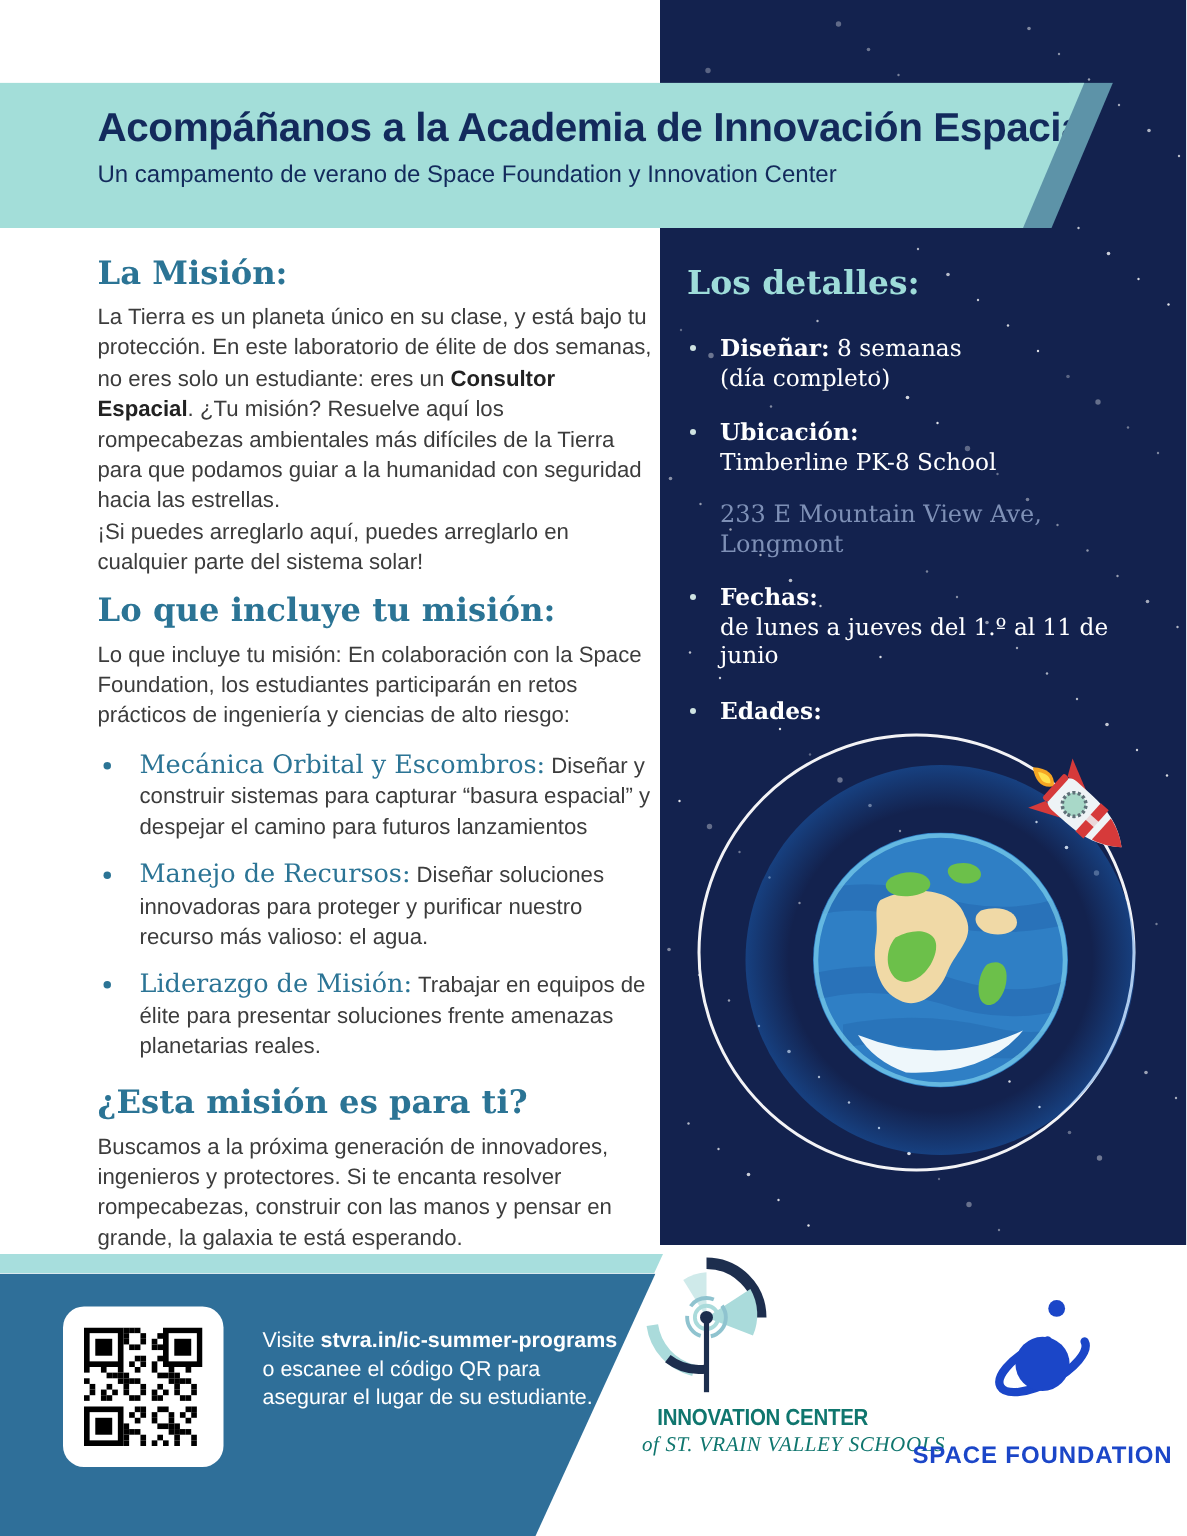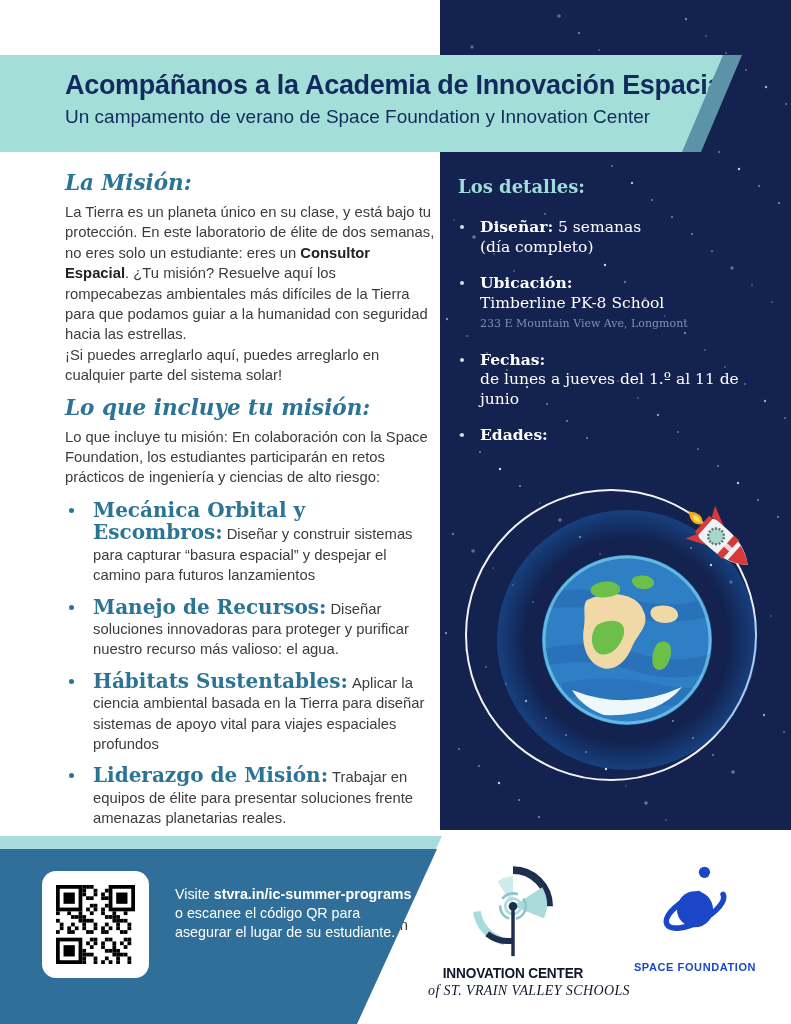--- a/index.html
+++ b/index.html
@@ -15,42 +15,42 @@
   
   .navy-panel{position:absolute; left:440px; top:0; width:351px; height:830px; background:var(--navy); overflow:hidden;}
   .star-field{position:absolute; left:0; top:0; width:351px; height:830px;}
 
   
   .banner-shadow{position:absolute; left:0; top:55px; width:791px; height:97px; background:var(--banner-edge);
       clip-path:polygon(713px 0,742px 0,701px 97px,672px 97px);}
   .banner{position:absolute; left:0; top:55px; width:791px; height:97px; background:var(--banner-teal);
       clip-path:polygon(0 0,723px 0,682px 97px,0 97px); padding:15px 0 0 65px;}
   .banner h1{font-size:27px; line-height:31px; font-weight:bold; letter-spacing:-0.3px; color:var(--title-navy);}
-  .banner .subtitle{font-size:19px; line-height:25px; margin-top:3px; color:var(--title-navy);}
+  .banner .subtitle{font-size:16px; line-height:25px; margin-top:3px; color:var(--title-navy);}
 
   
   .left-col{position:absolute; left:65px; top:170px; width:370px; color:var(--body-text);}
-  .sec-heading{font-family:"DejaVu Serif", serif; font-weight:bold; font-size:21.5px; color:var(--heading-teal); margin-bottom:7px;font-style:italic;}
+  .sec-heading{font-family:"DejaVu Serif", serif; font-weight:bold; font-size:21.5px; color:var(--heading-teal); margin-bottom:7px;}
   .left-col p{font-size:14.8px; line-height:20.4px;}
   .mission-body strong{color:#222;}
   .includes-heading{margin-top:9px;}
   .intro{margin-bottom:12px;}
   .bullet-list{list-style:none;}
   .bullet-list li{position:relative; padding-left:28px; margin-bottom:11px; font-size:14.8px; line-height:20.4px;}
   .bullet-list li .dot{position:absolute; left:4px; top:8px; width:5px; height:5px; border-radius:50%; background:var(--heading-teal);}
-  .kw{font-family:"DejaVu Serif", serif; font-weight:bold; font-size:20px; color:var(--heading-teal); margin-right:4px;}
+  .kw{font-family:"DejaVu Serif", serif; font-weight:normal; font-size:17px; color:var(--heading-teal); margin-right:4px;}
   .foryou-heading{margin-top:14px;}
 
   
   .details{position:absolute; left:458px; top:176px; width:315px; color:#fff; font-family:"DejaVu Serif", serif;}
-  .details h2{font-size:18px; font-weight:bold; color:var(--detail-heading); margin-bottom:20px;}
+  .details h2{font-size:22px; font-weight:bold; color:var(--detail-heading); margin-bottom:20px;}
   .d-item{position:relative; padding-left:22px; margin-bottom:16px; font-size:15.5px; line-height:19.5px;}
   .d-item .dot{position:absolute; left:2px; top:8px; width:4px; height:4px; border-radius:50%; background:#cfe3e2;}
   .d-item strong{font-weight:bold;}
-  .d-address{font-size:11px; color:var(--detail-muted); margin-top:1px;}
+  .d-address{font-size:16px; color:var(--detail-muted); margin-top:15px;}
 
   
   .orbit-ring{position:absolute; left:25px; top:489px; width:292px; height:292px; border:2.5px solid rgba(255,255,255,.95); border-radius:50%;}
   .earth-haze{position:absolute; left:57px; top:510px; width:260px; height:260px; border-radius:50%;
       background:radial-gradient(circle, rgba(26,86,192,0) 0 55%, rgba(30,120,220,.38) 72%, rgba(18,40,96,0) 88%);}
   .earth-glow{position:absolute; left:80px; top:533px; width:214px; height:214px; border-radius:50%;
       background:radial-gradient(circle, rgba(41,197,244,0) 0 72%, #45d9f6 78%, #1e8ee2 86%, #1a56c0 93%, rgba(18,40,96,0) 99%);}
   .earth{position:absolute; left:102px; top:555px; width:170px; height:170px;}
   .rocket{position:absolute; left:238px; top:498px; width:82px; height:82px; transform:rotate(132deg);}
 
@@ -60,27 +60,27 @@
   .footer{position:absolute; left:0; top:849px; width:791px; height:175px; background:var(--footer-blue);
       clip-path:polygon(0 0,437px 0,357px 175px,0 175px);}
   .qr-box{position:absolute; left:42px; top:871px; width:107px; height:107px; background:#fff; border-radius:14px;
       display:flex; align-items:center; justify-content:center;}
   .cta{position:absolute; left:175px; top:882px; width:245px; color:#fff;}
   .cta h3{font-size:23px; font-weight:bold; letter-spacing:.4px; line-height:26px;}
   .cta p{font-size:14.3px; line-height:19px; margin-top:3px;}
   .cta p strong{font-weight:bold;}
 
   
-  .ic-logo{position:absolute; left:428px; top:866px; width:170px; text-align:center; color:#0f172a;}
+  .ic-logo{position:absolute; left:428px; top:838px; width:170px; text-align:left; color:#0f766e;}
   .ic-emblem{width:86px; height:96px; margin:0 auto;}
   .ic-name{font-size:15.5px; font-weight:bold; letter-spacing:-.2px; transform:scaleX(.88); transform-origin:center; white-space:nowrap; margin-top:-2px;}
   .ic-sub{font-family:"Liberation Serif", serif; font-style:italic; font-size:14px; letter-spacing:.4px; margin-top:1px; white-space:nowrap;}
   .sf-logo{position:absolute; left:604px; top:862px; width:182px; text-align:center; color:var(--sf-blue);}
   .sf-emblem{width:88px; height:86px; margin:0 auto;}
-  .sf-name{font-size:11px; font-weight:bold; letter-spacing:.6px; white-space:nowrap; margin-top:9px;}
+  .sf-name{font-size:16px; font-weight:bold; letter-spacing:.6px; white-space:nowrap; margin-top:9px;}
 </style>
 </head>
 <body>
 
 <div class="page">
 
   <div class="navy-panel">
     <svg class="star-field" viewBox="0 0 351 830">
         <circle cx="32" cy="47" r="1.8" fill="#fff" opacity="0.30"></circle>
         <circle cx="105" cy="214" r="0.8" fill="#fff" opacity="0.67"></circle>
@@ -252,34 +252,33 @@
 
   <main class="left-col">
     <h2 class="sec-heading">La Misión:</h2>
     <p class="mission-body"><span>La Tierra es un planeta único en su clase, y está bajo tu protección. En este laboratorio de élite de dos semanas, no eres solo un estudiante: eres un </span><strong>Consultor Espacial</strong><span>. ¿Tu misión? Resuelve aquí los rompecabezas ambientales más difíciles de la Tierra para que podamos guiar a la humanidad con seguridad hacia las estrellas.</span><br><span>¡Si puedes arreglarlo aquí, puedes arreglarlo en cualquier parte del sistema solar!</span></p>
 
     <h2 class="sec-heading includes-heading">Lo que incluye tu misión:</h2>
     <p class="intro">Lo que incluye tu misión: En colaboración con la Space Foundation, los estudiantes participarán en retos prácticos de ingeniería y ciencias de alto riesgo:</p>
     <ul class="bullet-list">
       <li><span class="dot"></span><strong class="kw">Mecánica Orbital y Escombros:</strong><span>Diseñar y construir sistemas para capturar “basura espacial” y despejar el camino para futuros lanzamientos</span></li>
       <li><span class="dot"></span><strong class="kw">Manejo de Recursos:</strong><span>Diseñar soluciones innovadoras para proteger y purificar nuestro recurso más valioso: el agua.</span></li>
-      <li><span class="dot"></span><strong class="kw">Hábitats Sustentables:</strong><span>Aplicar la ciencia ambiental basada en la Tierra para diseñar sistemas de apoyo vital para viajes espaciales profundos</span></li>
       <li><span class="dot"></span><strong class="kw">Liderazgo de Misión:</strong><span>Trabajar en equipos de élite para presentar soluciones frente amenazas planetarias reales.</span></li>
     </ul>
 
     <h2 class="sec-heading foryou-heading">¿Esta misión es para ti?</h2>
     <p>Buscamos a la próxima generación de innovadores, ingenieros y protectores. Si te encanta resolver rompecabezas, construir con las manos y pensar en grande, la galaxia te está esperando.</p>
   </main>
 
   <section class="details">
     <h2>Los detalles:</h2>
 
     <div class="d-item">
       <span class="dot"></span>
-      <div><strong>Diseñar:</strong> <span>5 semanas</span><br><span>(día completo)</span></div>
+      <div><strong>Diseñar:</strong> <span>8 semanas</span><br><span>(día completo)</span></div>
     </div>
 
     <div class="d-item">
       <span class="dot"></span>
       <div><strong>Ubicación:</strong><br><span>Timberline PK-8 School</span>
       <div class="d-address">233 E Mountain View Ave, Longmont</div></div>
     </div>
 
     <div class="d-item">
       <span class="dot"></span>

